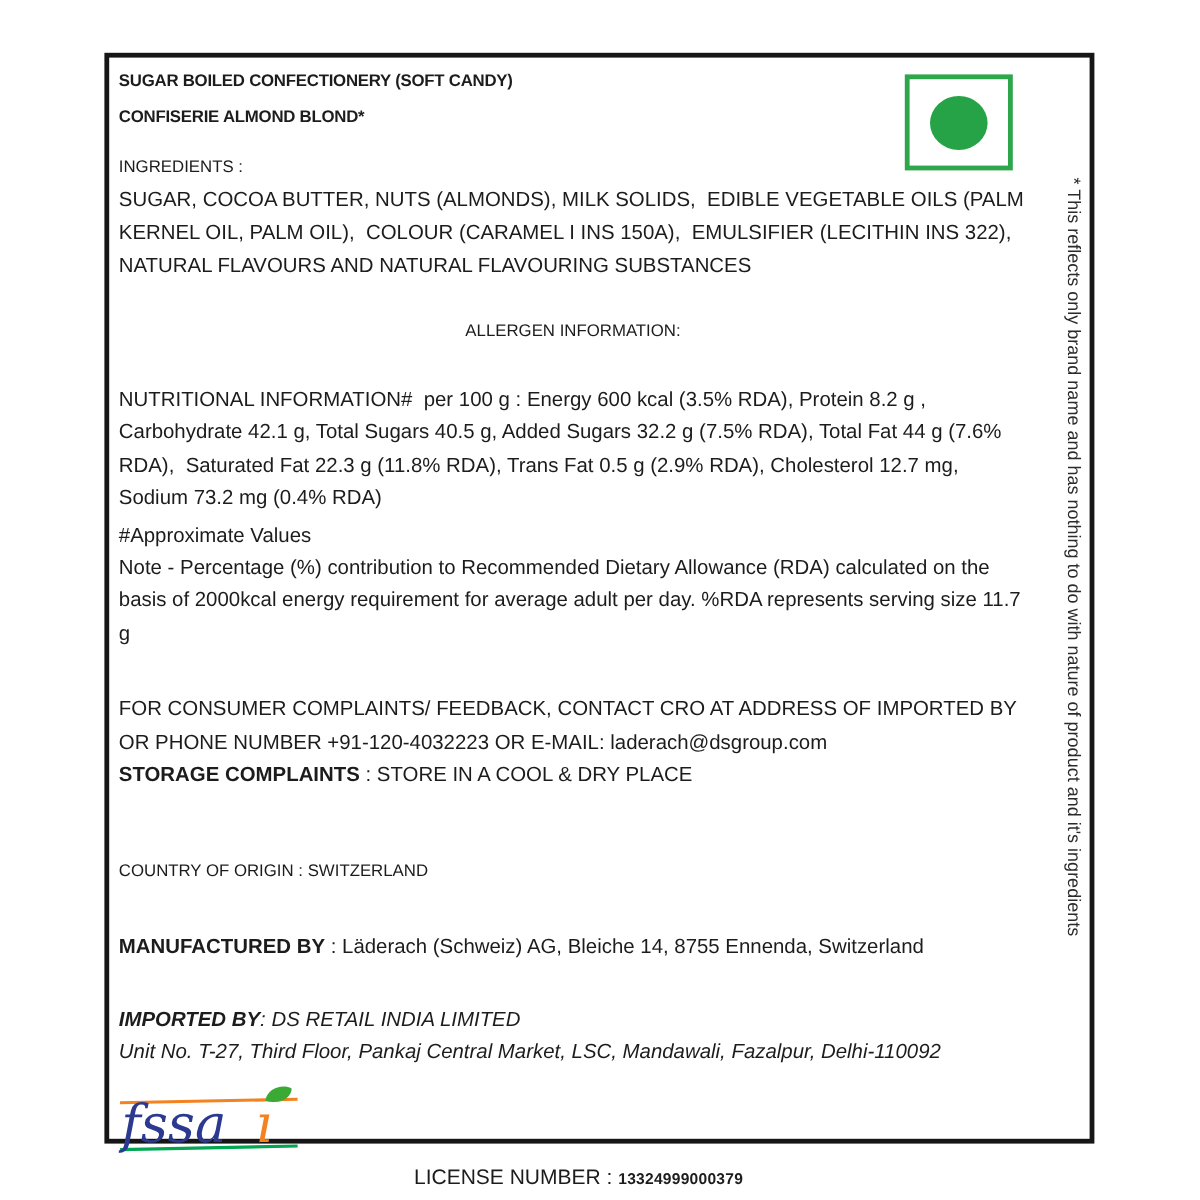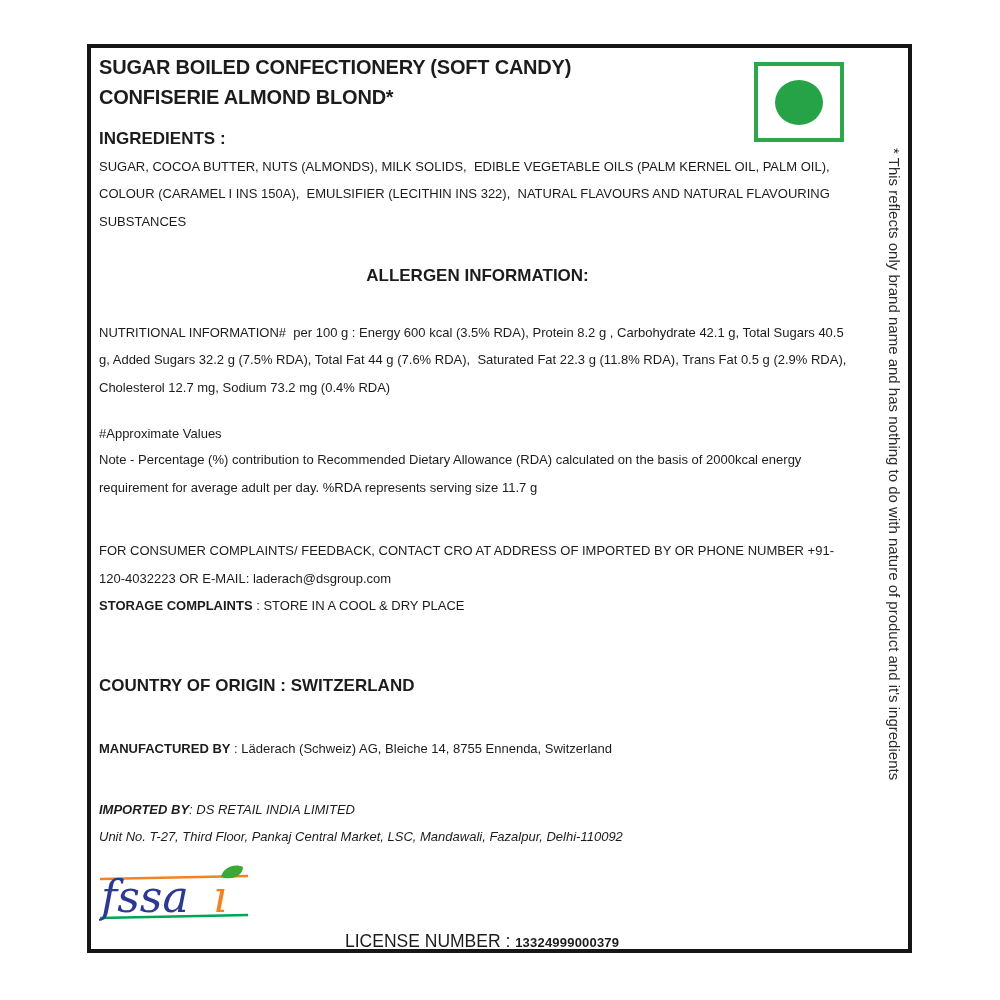--- a/index.html
+++ b/index.html
@@ -17,33 +17,33 @@
     border: 4px solid #161616;
     box-sizing: border-box;
     background: #fff;
   }
   .content {
     position: absolute; left: 0; top: 0; right: 0; bottom: 0;
     padding: 4px 52px 0 8px;
     box-sizing: border-box;
   }
 
-  .title-line { font-size: 20px; font-weight: 700; line-height: 30px; letter-spacing: -0.2px; }
+  .title-line { font-size: 14px; font-weight: 700; line-height: 30px; letter-spacing: -0.2px; }
 
   .body-par {
-    font-size: 13px; line-height: 27.5px;
+    font-size: 17px; line-height: 27.5px;
     white-space: pre-wrap;
   }
-  .heading { font-size: 17px; font-weight: 700; line-height: 27.5px; }
+  .heading { font-size: 14px; font-weight: 400; line-height: 27.5px; }
   .bold-inline { font-weight: 700; }
 
   .sec-ingredients { margin-top: 13px; }
   .sec-allergen   { margin-top: 27px; text-align: center; }
   .sec-nutrition  { margin-top: 29px; }
-  .sec-approx     { margin-top: 21px; line-height: 24px; }
+  .sec-approx     { margin-top: 6px; line-height: 24px; }
   .sec-note       { line-height: 27.5px; }
   .sec-complaints { margin-top: 36px; }
   .sec-origin     { margin-top: 52px; }
   .sec-manufactured { margin-top: 36px; }
   .sec-imported   { margin-top: 33px; font-style: italic; }
 
   
   .veg-mark {
     position: absolute; top: 14px; right: 64px;
     width: 82px; height: 72px;

